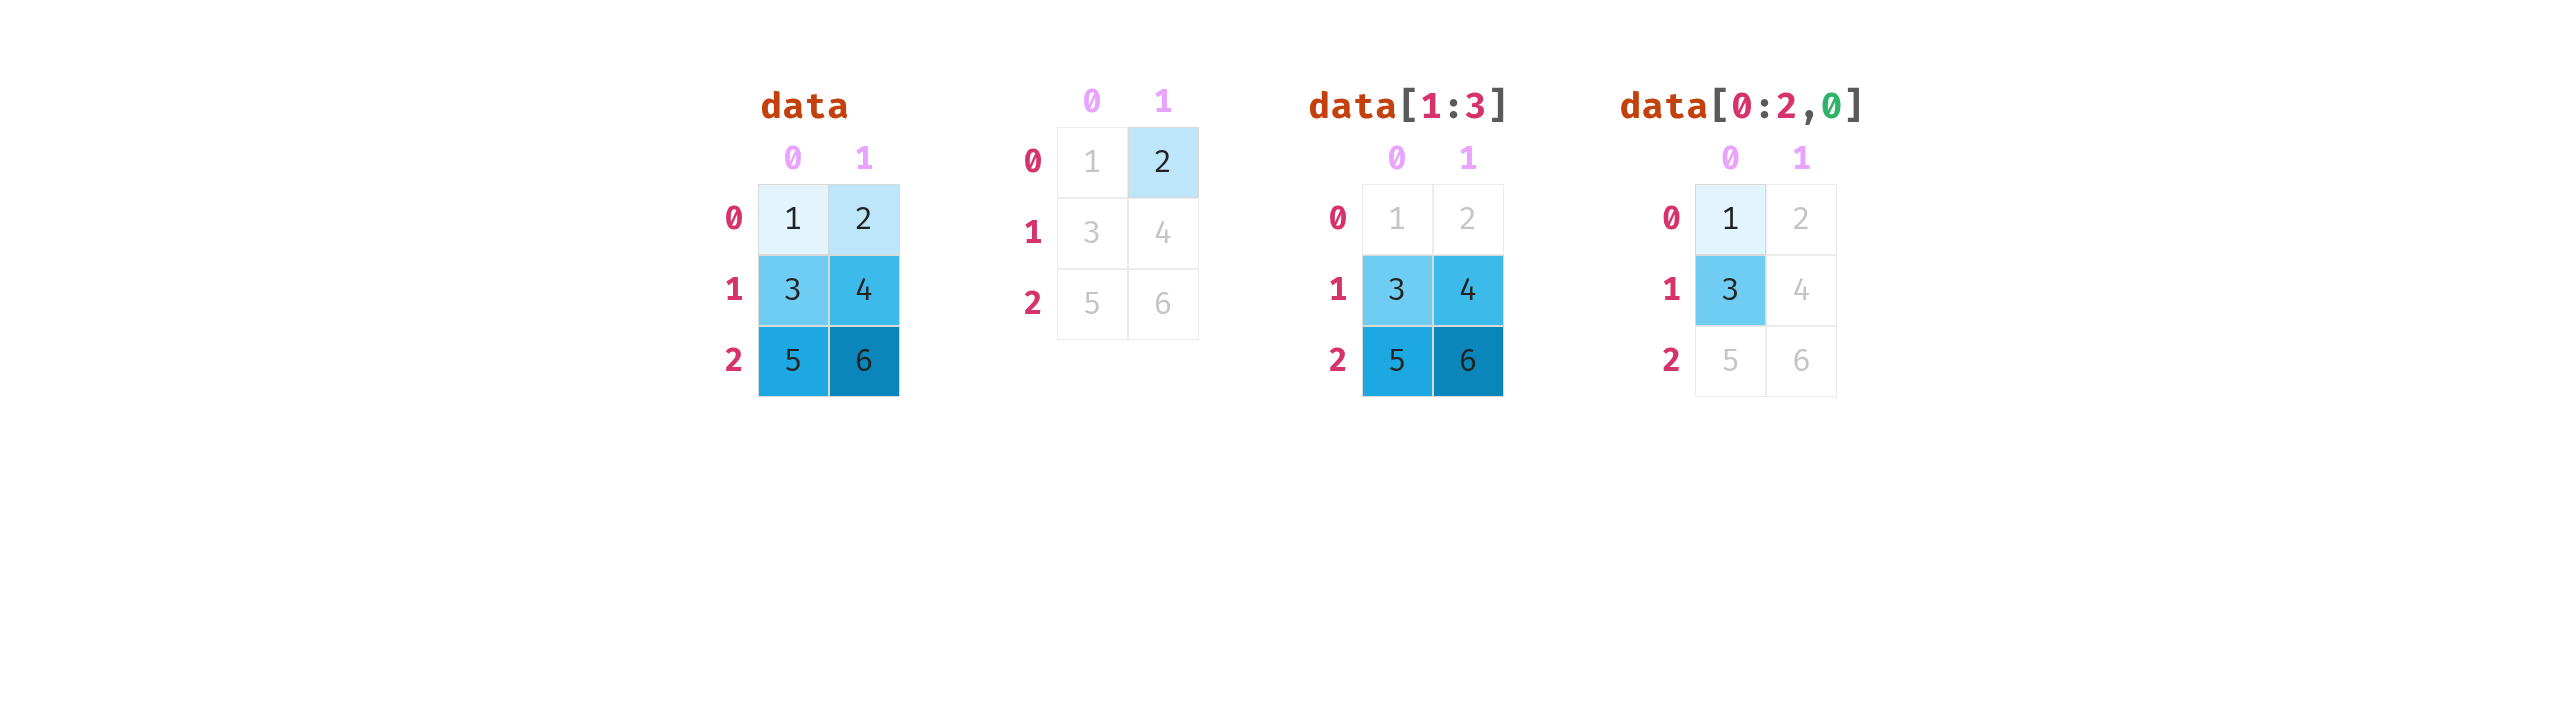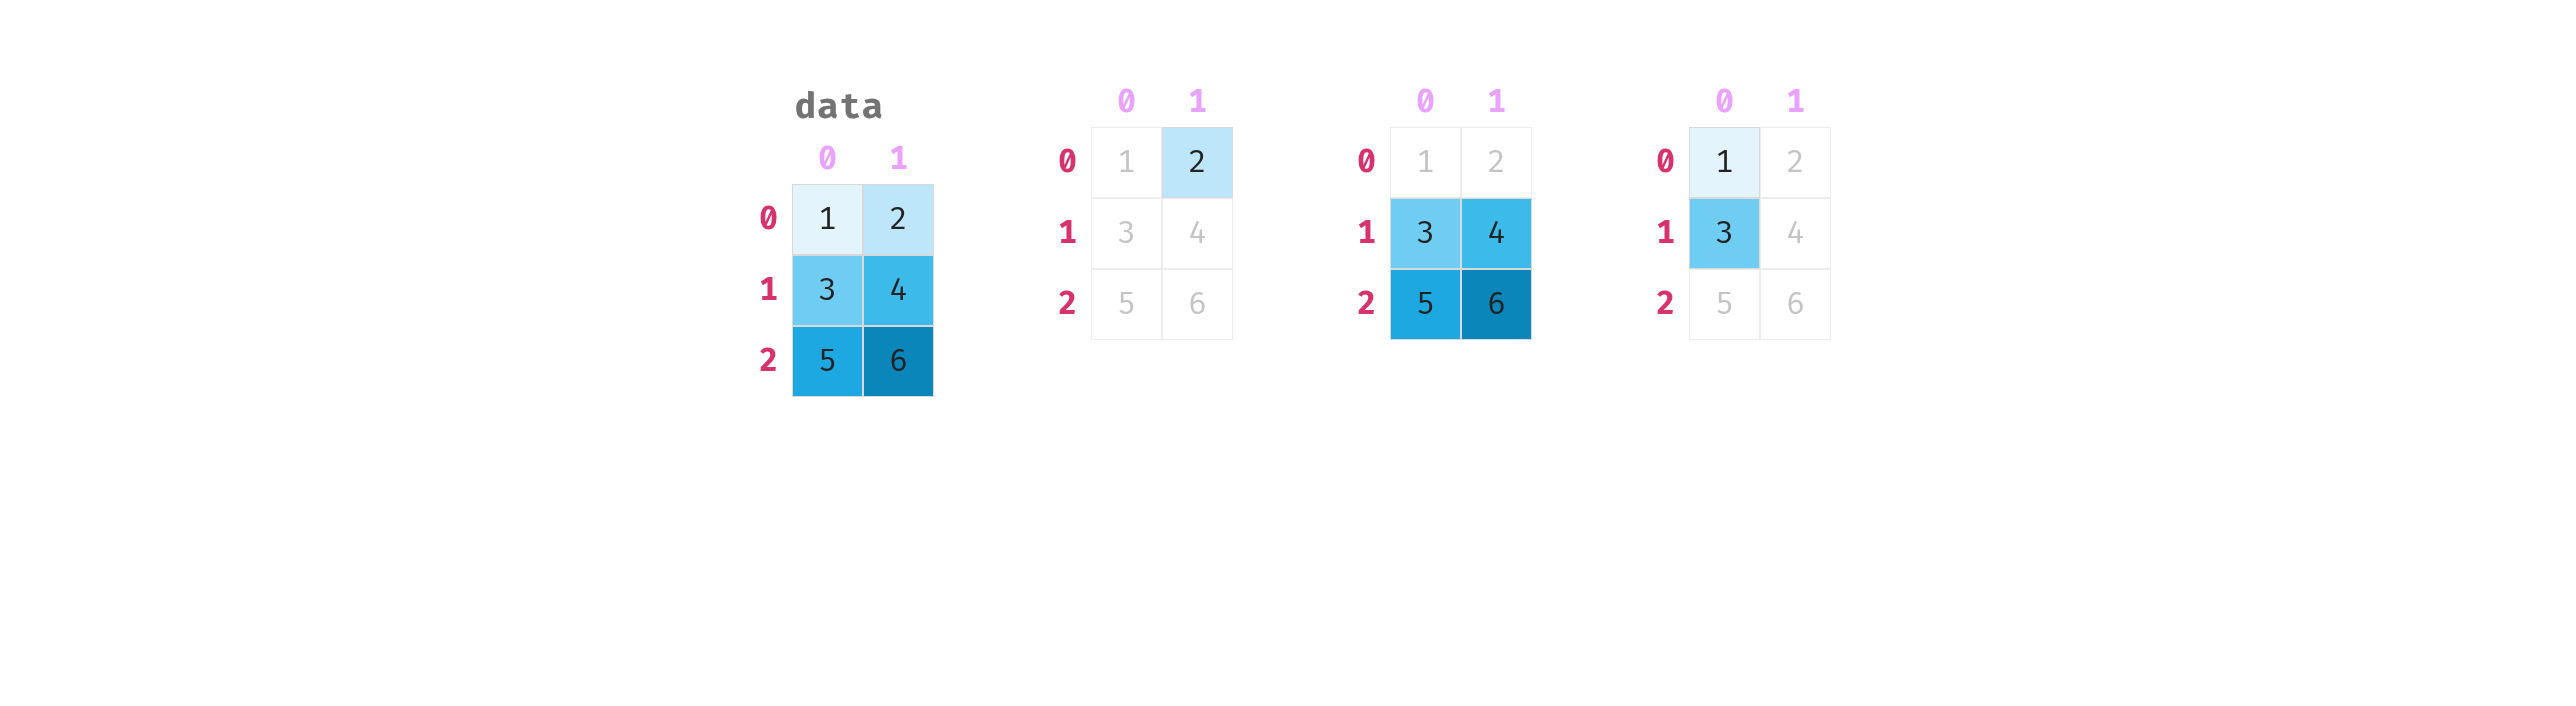--- a/index.html
+++ b/index.html
@@ -24,21 +24,21 @@
     flex-direction: column;
     align-items: center;
   }
   .title {
     font-size: 35px;
     font-weight: 700;
     margin-bottom: 14px;
     letter-spacing: 0.8px;
     white-space: pre;
   }
-  .t-data { color: #737373; }
+  .t-data { color: #c2410c; }
   .t-bracket { color: #5a5a5a; }
   .t-pink { color: #d6336c; }
   .t-violet { color: #e9a3ff; }
   .t-green { color: #2fb36a; }
 
   .grid-wrap {
     display: grid;
     grid-template-columns: 47px 71px 71px;
     grid-template-rows: 41px 71px 71px 71px;
     gap: 0;
@@ -113,36 +113,38 @@
         <div class="cell shade-1">2</div>
         <div class="row-hdr">1</div>
         <div class="cell dim">3</div>
         <div class="cell dim">4</div>
         <div class="row-hdr">2</div>
         <div class="cell dim">5</div>
         <div class="cell dim">6</div>
       </div>
     </div>
     <div class="panel">
+      <div class="title"><span class="t-data">data</span><span class="t-bracket">[</span><span class="t-pink">1</span><span class="t-bracket">:</span><span class="t-pink">3</span><span class="t-bracket">]</span></div>
       <div class="grid-wrap">
         <div></div>
         <div class="col-hdr">0</div>
         <div class="col-hdr">1</div>
         <div class="row-hdr">0</div>
         <div class="cell dim">1</div>
         <div class="cell dim">2</div>
         <div class="row-hdr">1</div>
         <div class="cell shade-2">3</div>
         <div class="cell shade-3">4</div>
         <div class="row-hdr">2</div>
         <div class="cell shade-4">5</div>
         <div class="cell shade-5">6</div>
       </div>
     </div>
     <div class="panel">
+      <div class="title"><span class="t-data">data</span><span class="t-bracket">[</span><span class="t-pink">0</span><span class="t-bracket">:</span><span class="t-pink">2</span><span class="t-bracket">,</span><span class="t-green">0</span><span class="t-bracket">]</span></div>
       <div class="grid-wrap">
         <div></div>
         <div class="col-hdr">0</div>
         <div class="col-hdr">1</div>
         <div class="row-hdr">0</div>
         <div class="cell shade-0">1</div>
         <div class="cell dim">2</div>
         <div class="row-hdr">1</div>
         <div class="cell shade-2">3</div>
         <div class="cell dim">4</div>

